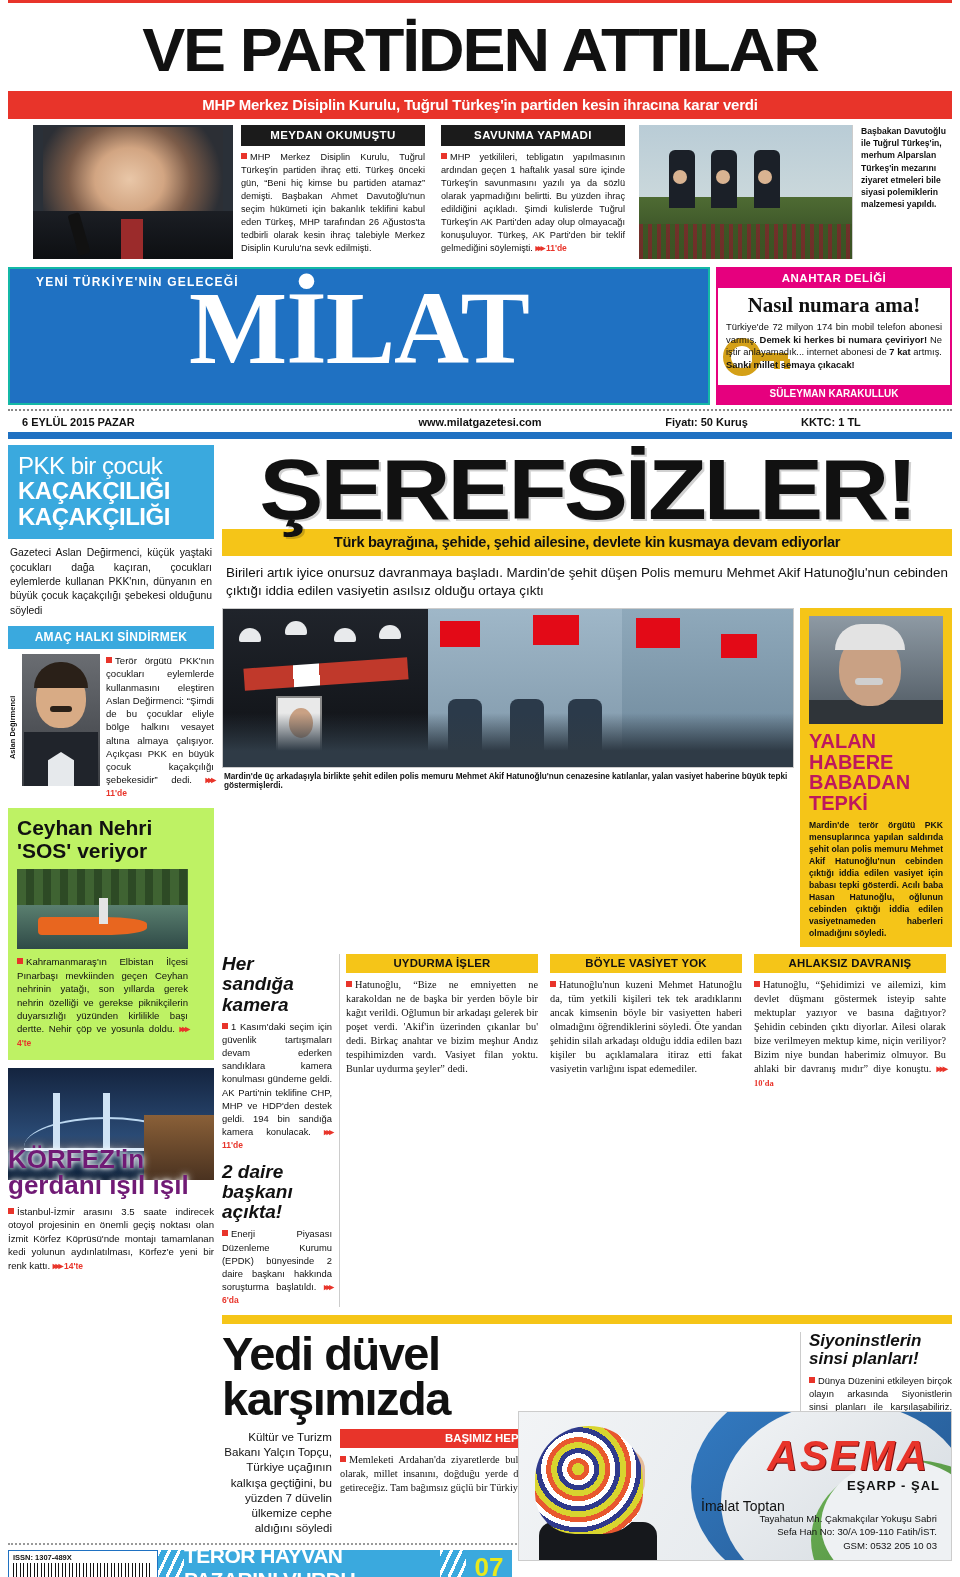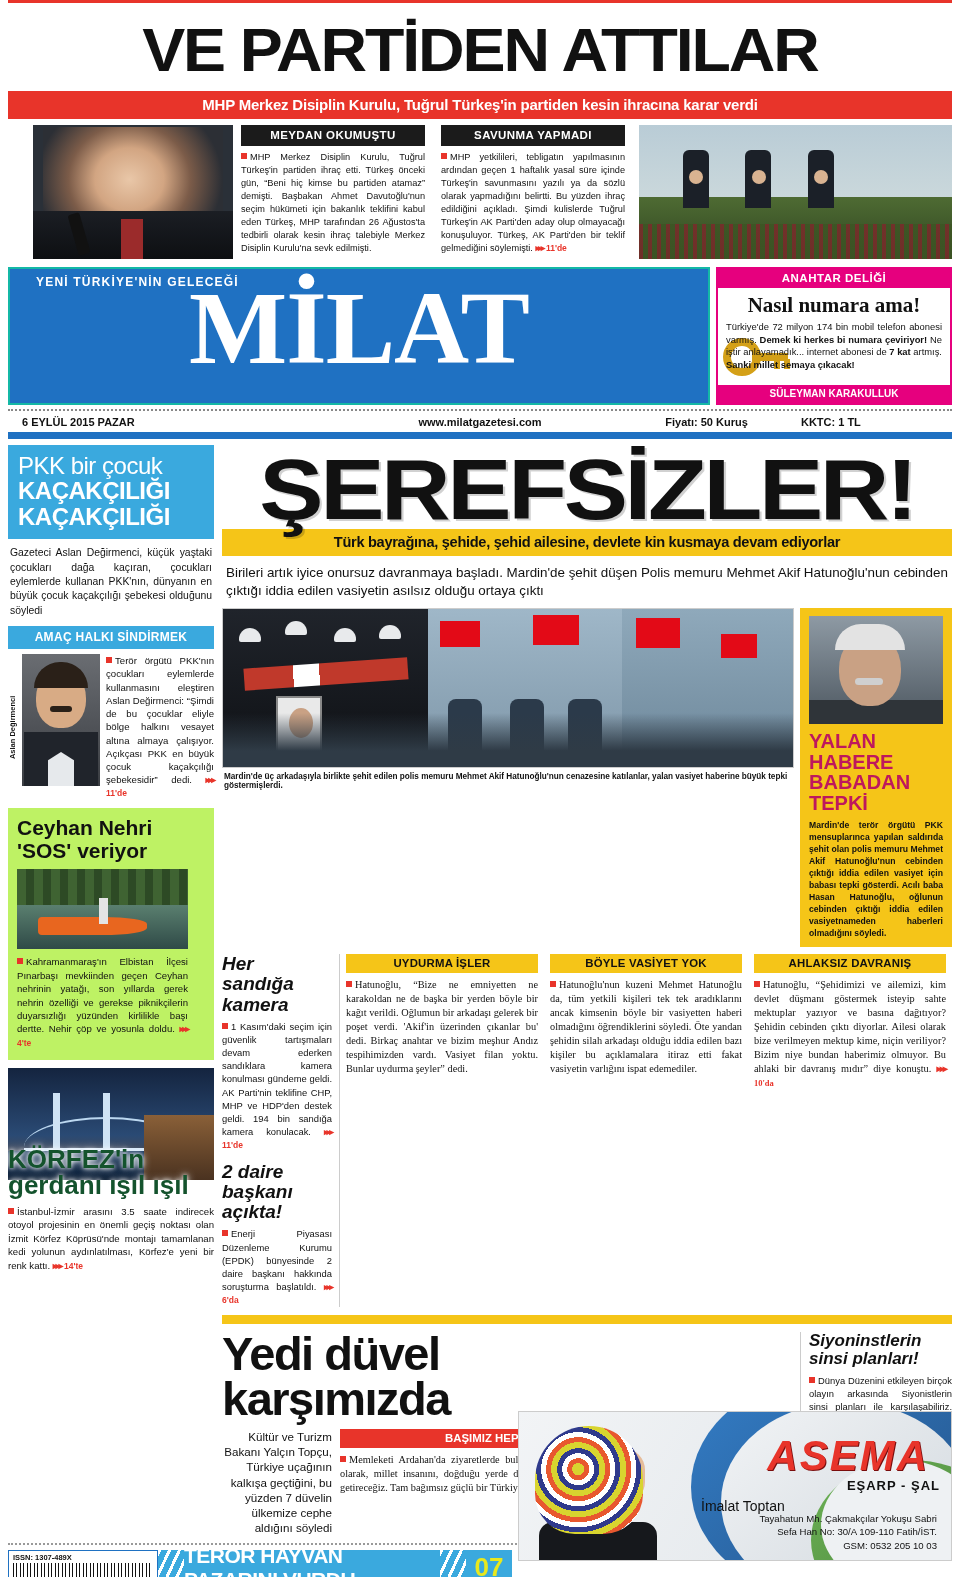--- a/index.html
+++ b/index.html
@@ -138,21 +138,21 @@
   .ceyhan .bd { font-size:9.6px; line-height:1.4; text-align:justify; color:#111;}
 
   .korfez { margin-top:8px; position:relative; }
   .korfez .ph { height:112px; background:linear-gradient(#14243f,#2a4a74 60%,#6c4b32); position:relative; overflow:hidden;}
   .korfez .ph .tower1,.korfez .ph .tower2{position:absolute;bottom:26%;width:7px;height:58px;background:#cfe3f5;}
   .korfez .ph .tower1{left:22%;} .korfez .ph .tower2{left:46%;}
   .korfez .ph .deck{position:absolute;left:8%;bottom:26%;width:80%;height:3px;background:#d7e9fa;}
   .korfez .ph .cable{position:absolute;left:8%;bottom:29%;width:80%;height:30px;border-top:2px solid #bcd8f0;border-radius:50%/100% 100% 0 0;}
   .korfez .ph .sea{position:absolute;left:0;bottom:0;width:100%;height:26%;background:linear-gradient(#11325a,#0a1c33);}
   .korfez .ph .rock{position:absolute;right:0;bottom:0;width:34%;height:58%;background:linear-gradient(#8a6038,#4a3220);}
-  .korfez h2 { font-size:26px; font-weight:bold; line-height:1.02; color:#14532d; margin-top:-34px; position:relative; z-index:3; text-shadow:0 0 4px #fff, 0 0 8px #fff;}
+  .korfez h2 { font-size:26px; font-weight:bold; line-height:1.02; color:#701a75; margin-top:-34px; position:relative; z-index:3; text-shadow:0 0 4px #fff, 0 0 8px #fff;}
   .korfez .bd { font-size:9.6px; line-height:1.4; text-align:justify; margin-top:6px; color:#111;}
 
   
   .sz-head {
     font-weight:900; font-size:86px; line-height:0.86; letter-spacing:-3px;
     font-family:"Liberation Sans Narrow","Liberation Sans",sans-serif;
     text-align:center; color:#111; transform:scaleX(1.12); transform-origin:center;
     text-shadow: 2px 2px 0 rgba(0,0,0,.18);
     padding: 8px 0 2px 0;
   }
@@ -284,20 +284,21 @@
       <div class="grass"></div>
       <div class="flowers"></div>
       <div class="p1"></div>
       <div class="p2"></div>
       <div class="p3"></div>
       <div class="h1"></div>
       <div class="h2"></div>
       <div class="h3"></div>
     </div>
 
+    <div class="tc-side">Başbakan Davutoğlu ile Tuğrul Türkeş'in, merhum Alparslan Türkeş'in mezarını ziyaret etmeleri bile siyasi polemiklerin malzemesi yapıldı.</div>
   </div>
 
   <div class="masthead-row">
     <div class="logo-box">
       <div class="logo-kicker">YENİ TÜRKİYE'NİN GELECEĞİ</div>
       <div class="logo-word">MİLAT</div>
     </div>
     <div class="anahtar">
       <div class="anahtar-head">ANAHTAR DELİĞİ</div>
       <div class="anahtar-title">Nasıl numara ama!</div>

